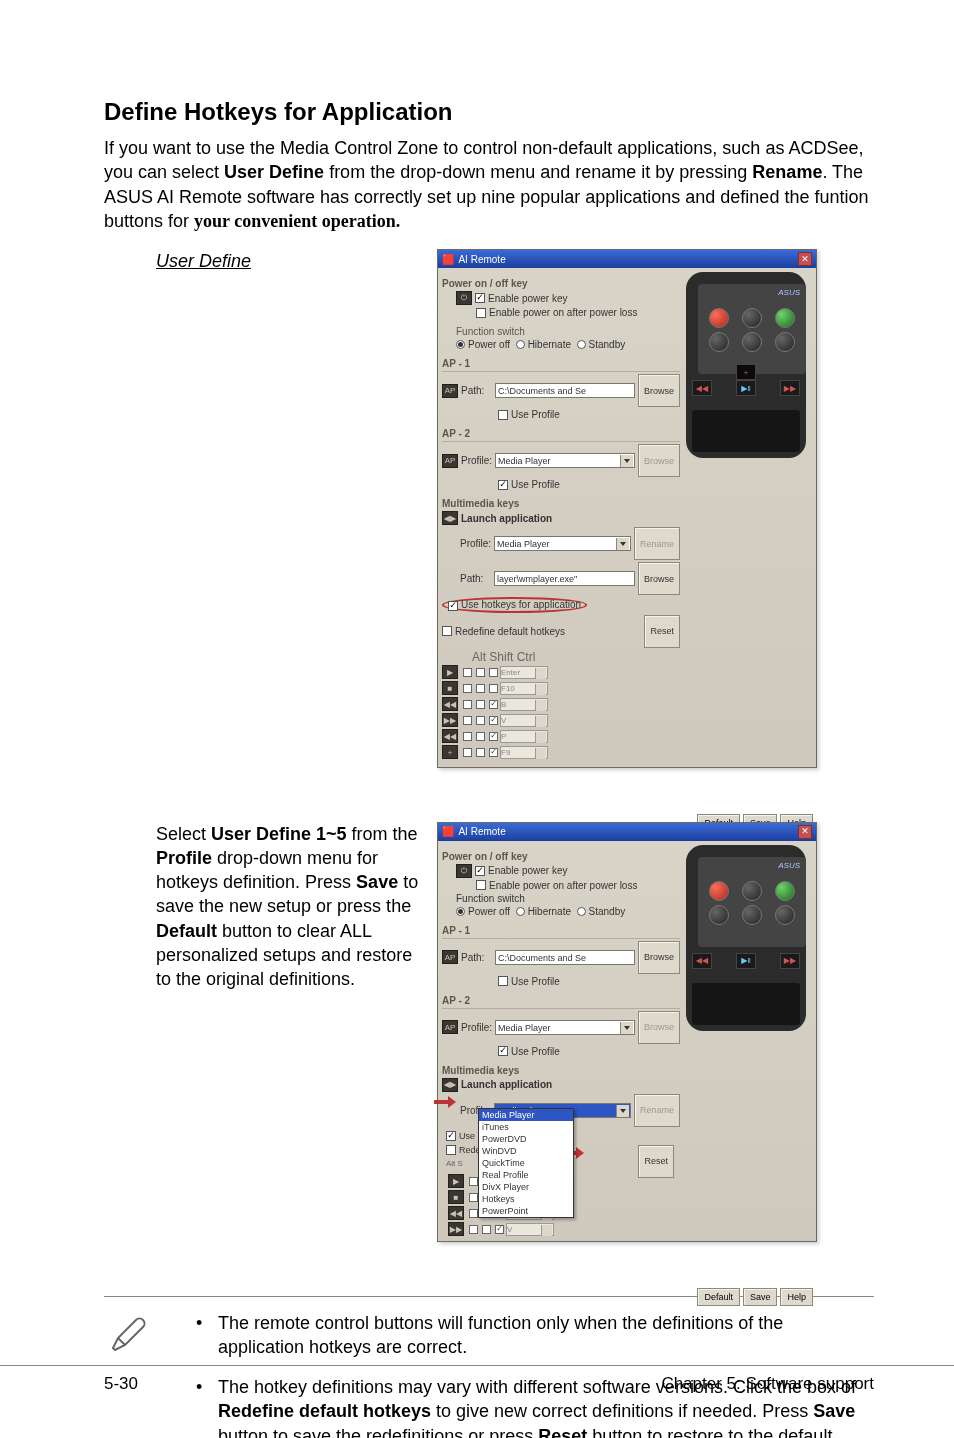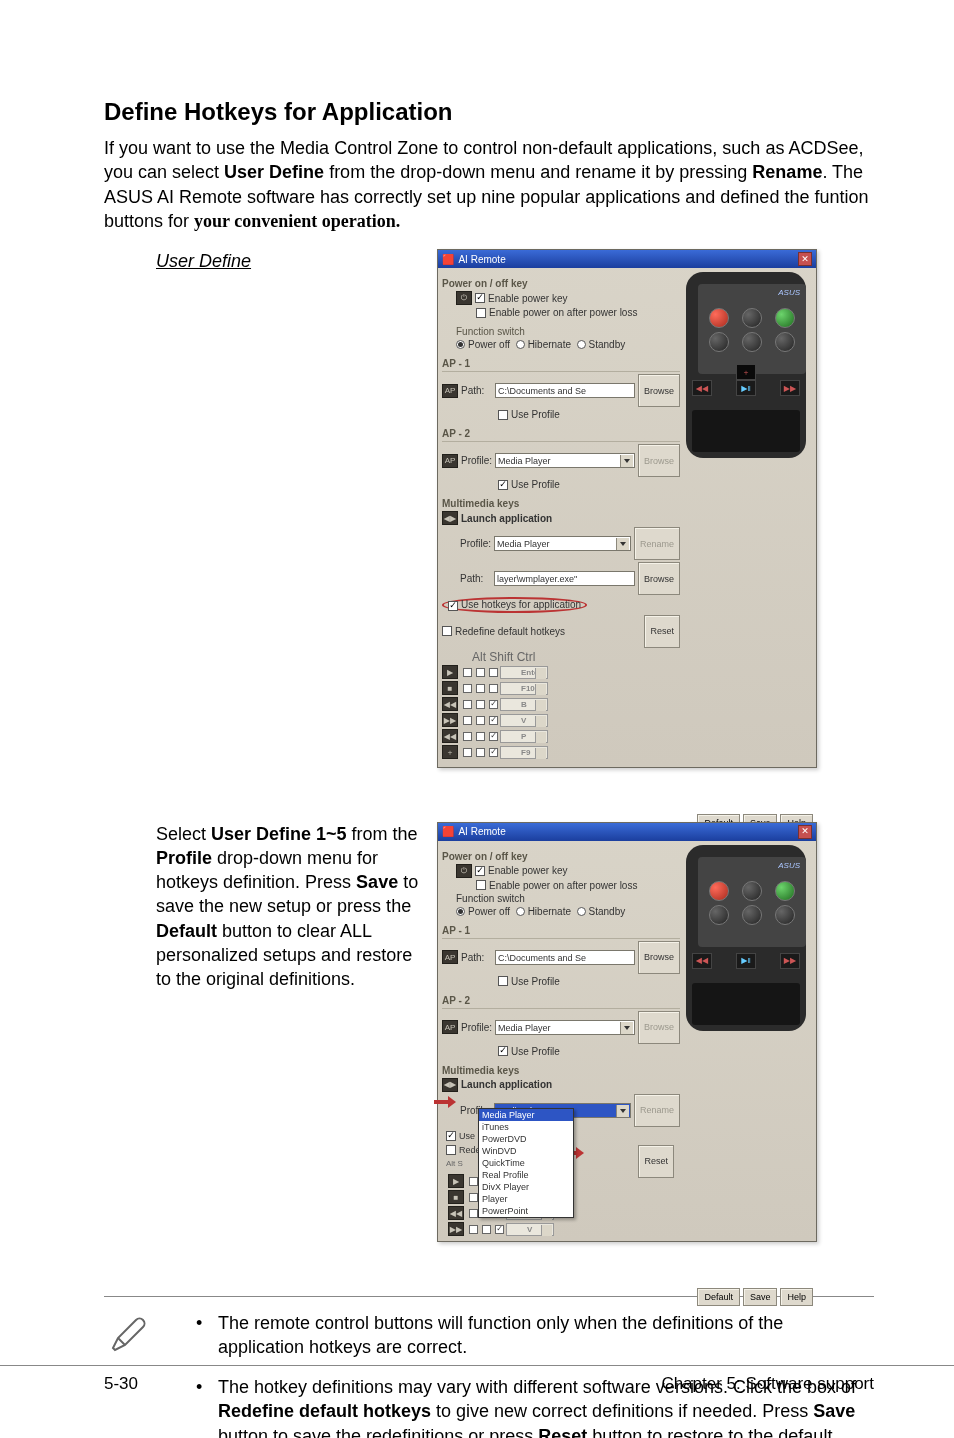--- a/index.html
+++ b/index.html
@@ -34,21 +34,21 @@
   .input-box{background:#fff;border:1px solid #7a776c;height:15px;font-size:9px;padding:0 2px;line-height:14px;flex:1;min-width:0;}
   .dd{position:relative;}
   .dd::after{content:"";position:absolute;right:1px;top:1px;width:12px;height:12px;background:#dcd7c9;border-left:1px solid #8c887c;}
   .dd::before{content:"";position:absolute;right:4px;top:5px;border-left:3px solid transparent;border-right:3px solid transparent;border-top:4px solid #333;z-index:2;}
   .btn{background:#ded9cd;border:1px solid #8c887c;height:33px;font-size:9px;padding:0 5px;line-height:14px;display:inline-flex;align-items:center;box-shadow:inset 1px 1px 0 #f5f2e8;}
   .btn.dis{color:#9c998e;}
   .ap-label{font-weight:bold;color:#5a5648;margin-top:8px;}
   .divider-line{border-top:1px solid #b3ae9f;margin:2px 0;}
   .icon-sq{width:16px;height:14px;background:#3a3630;color:#c8c4b8;display:inline-flex;align-items:center;justify-content:center;font-size:8px;margin-right:3px;border:1px solid #22201b;}
   .hkrow{display:flex;align-items:center;margin:1px 0;height:15px;}
-  .hkrow .hk-input{width:48px;background:#eae7dd;border:1px solid #999;height:13px;font-size:8px;padding:0 20px;color:#888;line-height:12px;font-weight:bold;}
+  .hkrow .hk-input{width:48px;background:#eae7dd;border:1px solid #999;height:13px;font-size:8px;padding:0 0;color:#888;line-height:12px;}
   .hkrow .hk-dd{position:relative;}
   .hkrow .hk-dd::after{content:"";position:absolute;right:1px;top:1px;width:10px;height:11px;background:#dcd7c9;border-left:1px solid #999;}
   .sml-cb{display:inline-block;width:9px;height:9px;border:1px solid #666;background:#fff;margin:0 2px;}
   .sml-cb.cx::after{content:"✓";font-size:8px;line-height:8px;display:block;text-align:center;margin-top:-1px;}
   .remote-box{width:120px;height:186px;background:#2b2b2b;border-radius:17px;padding:12px;position:relative;}
   .remote-square{width:108px;height:90px;background:#444;border-radius:4px;position:relative;padding:4px;}
   .r-logo{position:absolute;top:4px;right:6px;color:#abc6ff;font-size:8px;font-style:italic;}
   .rb-row{display:flex;justify-content:space-around;margin-top:2px;}
   .r-btn{width:20px;height:20px;border-radius:50%;background:radial-gradient(circle at 30% 30%,#666,#222);border:1px solid #777;}
   .r-btn.red{background:radial-gradient(circle at 30% 30%,#ff6b5a,#a62b1e);}
@@ -279,21 +279,21 @@
               <span class="btn dis">Rename</span>
               <div class="red-arrow" style="left:-8px;top:2px;transform:rotate(0deg)"></div>
               <div class="dd-open" id="dd-open-1">
                   <div class="opt sel">Media Player</div>
                   <div class="opt">iTunes</div>
                   <div class="opt">PowerDVD</div>
                   <div class="opt">WinDVD</div>
                   <div class="opt">QuickTime</div>
                   <div class="opt">Real Profile</div>
                   <div class="opt">DivX Player</div>
-                  <div class="opt">Player</div>
+                  <div class="opt">Hotkeys</div>
                   <div class="opt">PowerPoint</div>
                 </div>
             </div>
             <div style="height:106px;position:relative">
               <div style="position:absolute;left:120px;top:18px" class="red-arrow"></div>
               <div style="position:absolute;left:4px;top:2px;font-size:9px"><span class="cb checked"></span>Use hot</div>
               <div style="position:absolute;left:4px;top:16px;font-size:9px"><span class="cb"></span>Redefin</div>
               <div style="position:absolute;left:4px;top:30px;font-size:8px;color:#666">Alt S</div>
               <div style="position:absolute;right:6px;top:16px"><span class="btn">Reset</span></div>
               <div style="position:absolute;left:6px;top:44px" id="hk-area-2">

